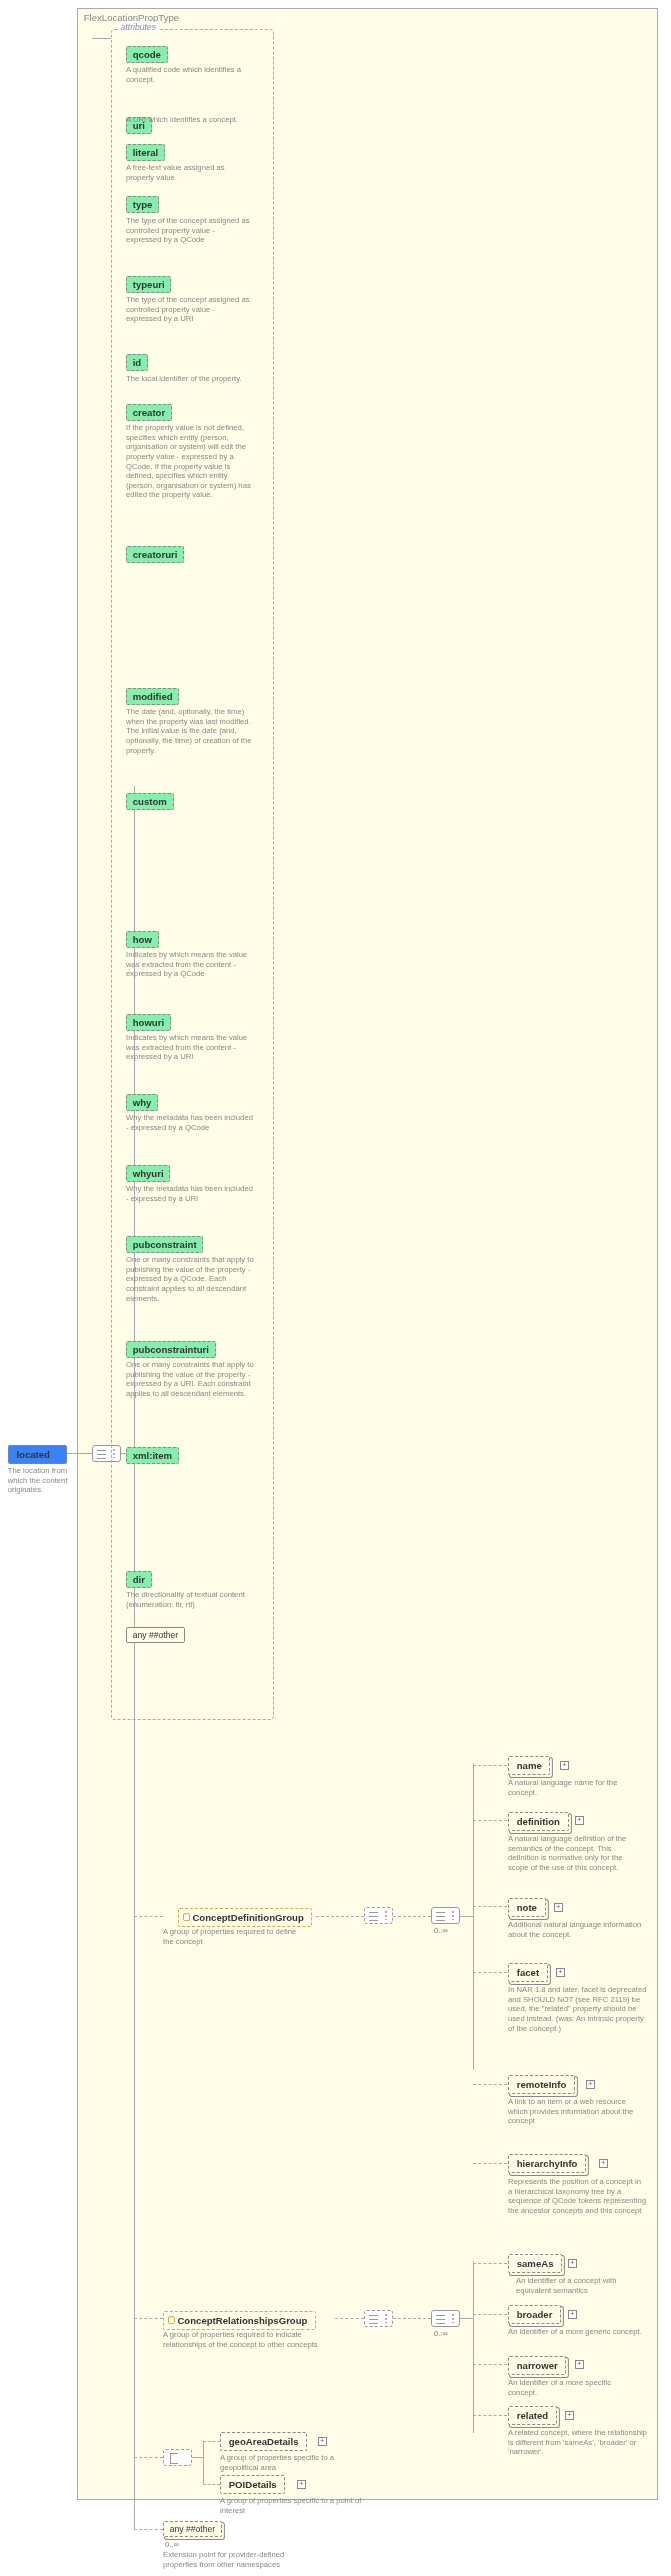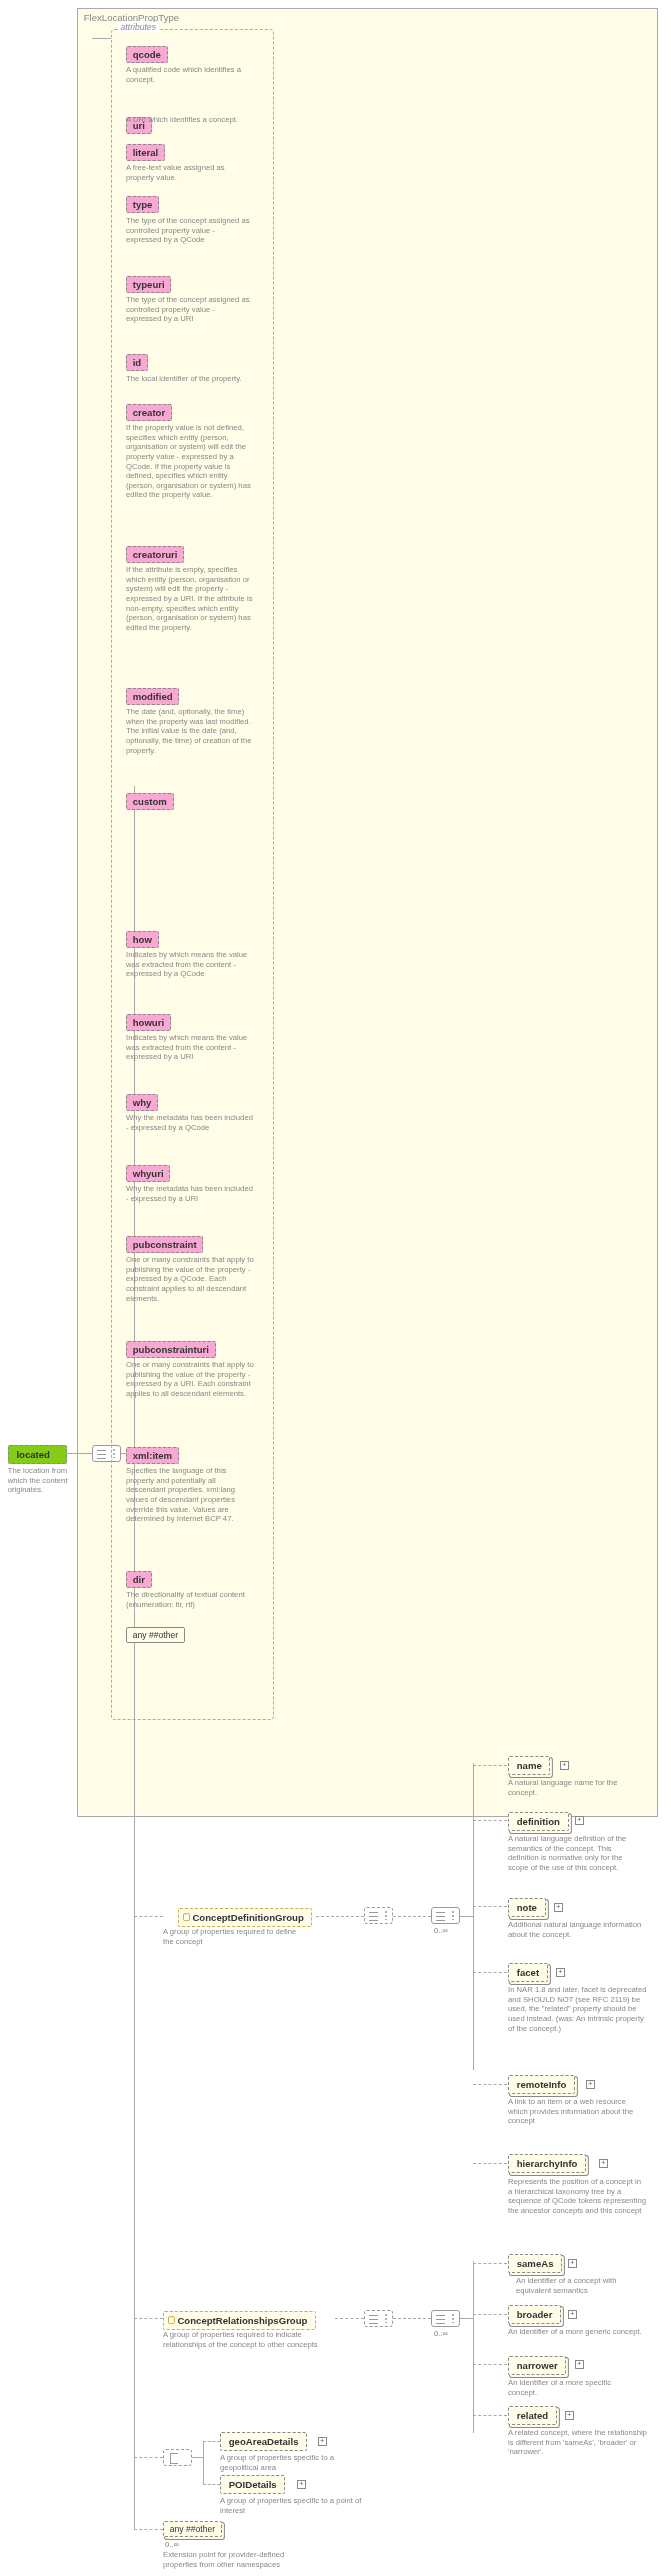--- a/index.html
+++ b/index.html
@@ -21,21 +21,21 @@
     position: absolute;
     border: 1px solid #aaa;
     background: #fffde8;
     padding: 2.9px 5.7px;
     font-size: 9.6px;
     color: #888;
   }
   .elem-box {
     position: absolute;
     border: 1px solid #888;
-    background: #84cc16;
+    background: #3b82f6;
     padding: 2.9px 7.7px;
     font-size: 9.6px;
     font-weight: bold;
     border-radius: 1.9px;
   }
   .elem-box.dashed { border-style: dashed; }
   .elem-desc {
     position: absolute;
     font-size: 7.7px;
     color: #888;
@@ -52,21 +52,21 @@
     left: 5.7px;
     background: #fff;
     padding: 0 2.9px;
     font-size: 8.6px;
     color: #888;
     font-style: italic;
   }
   .attr-box {
     position: absolute;
     border: 1px dashed #888;
-    background: #f9a8d4;
+    background: #86efac;
     padding: 1.9px 5.7px;
     font-size: 9.6px;
     font-weight: bold;
     border-radius: 1.9px;
   }
   .conn {
     position: absolute;
     background: #aaa;
   }
   .conn-h { height: 1px; }
@@ -169,21 +169,21 @@
   .target-box.dashed{border-style:dashed;}
   .stack-shadow {
     box-shadow: 1.9px 1.9px 0 #fffde8, 1.9px 1.9px 0 1px #888;
   }
 </style>
 </head>
 <body>
 
 <div class="canvas">
 
-  <div class="type-box" style="left:77px; top:7.7px; width:581px; height:1809px;">
+  <div class="type-box" style="left:77px; top:7.7px; width:581px; height:2492px;">
     <span>FlexLocationPropType</span>
   </div>
 
   <div class="elem-box dashed" style="left:7.7px; top:1445px; width:59px;">
     <span>located</span>
   </div>
   <div class="elem-desc" style="left:7.7px; top:1466px; width:69px;">The location from which the content originates.</div>
 
   <div class="conn conn-h" style="left:67px; top:1453px; width:25px;"></div>
 
@@ -218,21 +218,20 @@
   <div class="attr-box" style="left:126px; top:276px;"><span>typeuri</span></div>
   <div class="elem-desc" style="left:126px; top:295px; width:125px;">The type of the concept assigned as controlled property value - expressed by a URI</div>
 
   <div class="attr-box" style="left:126px; top:354px;"><span>id</span></div>
   <div class="elem-desc" style="left:126px; top:374px; width:125px;">The local identifier of the property.</div>
 
   <div class="attr-box" style="left:126px; top:404px;"><span>creator</span></div>
   <div class="elem-desc" style="left:126px; top:423px; width:130px;">If the property value is not defined, specifies which entity (person, organisation or system) will edit the property value - expressed by a QCode. If the property value is defined, specifies which entity (person, organisation or system) has edited the property value.</div>
 
   <div class="attr-box" style="left:126px; top:546px;"><span>creatoruri</span></div>
-  <div class="elem-desc" style="left:126px; top:565px; width:130px;">If the attribute is empty, specifies which entity (person, organisation or system) will edit the property - expressed by a URI. If the attribute is non-empty, specifies which entity (person, organisation or system) has edited the property.</div>
 
   <div class="attr-box" style="left:126px; top:688px;"><span>modified</span></div>
   <div class="elem-desc" style="left:126px; top:707px; width:130px;">The date (and, optionally, the time) when the property was last modified. The initial value is the date (and, optionally, the time) of creation of the property.</div>
 
   <div class="attr-box" style="left:126px; top:793px;"><span>custom</span></div>
 
   <div class="attr-box" style="left:126px; top:931px;"><span>how</span></div>
   <div class="elem-desc" style="left:126px; top:950px; width:130px;">Indicates by which means the value was extracted from the content - expressed by a QCode</div>
 
   <div class="attr-box" style="left:126px; top:1014px;"><span>howuri</span></div>
@@ -244,21 +243,20 @@
   <div class="attr-box" style="left:126px; top:1165px;"><span>whyuri</span></div>
   <div class="elem-desc" style="left:126px; top:1184px; width:130px;">Why the metadata has been included - expressed by a URI</div>
 
   <div class="attr-box" style="left:126px; top:1236px;"><span>pubconstraint</span></div>
   <div class="elem-desc" style="left:126px; top:1255px; width:130px;">One or many constraints that apply to publishing the value of the property - expressed by a QCode. Each constraint applies to all descendant elements.</div>
 
   <div class="attr-box" style="left:126px; top:1341px;"><span>pubconstrainturi</span></div>
   <div class="elem-desc" style="left:126px; top:1360px; width:130px;">One or many constraints that apply to publishing the value of the property - expressed by a URI. Each constraint applies to all descendant elements.</div>
 
   <div class="attr-box" style="left:126px; top:1447px;"><span>xml:item</span></div>
-  <div class="elem-desc" style="left:126px; top:1466px; width:130px;">Specifies the language of this property and potentially all descendant properties. xml:lang values of descendant properties override this value. Values are determined by Internet BCP 47.</div>
 
   <div class="attr-box" style="left:126px; top:1571px;"><span>dir</span></div>
   <div class="elem-desc" style="left:126px; top:1590px; width:130px;">The directionality of textual content (enumeration: ltr, rtl)</div>
 
   <div class="any-box" style="left:126px; top:1627px;">
     <span>any ##other</span>
   </div>
 
   <div class="conn dashed-h" style="left:134px; top:1916px; width:29px;"></div>
   <div class="group-box" style="left:163px; top:1908px;margin-left:15px;"><span>ConceptDefinitionGroup</span></div>

